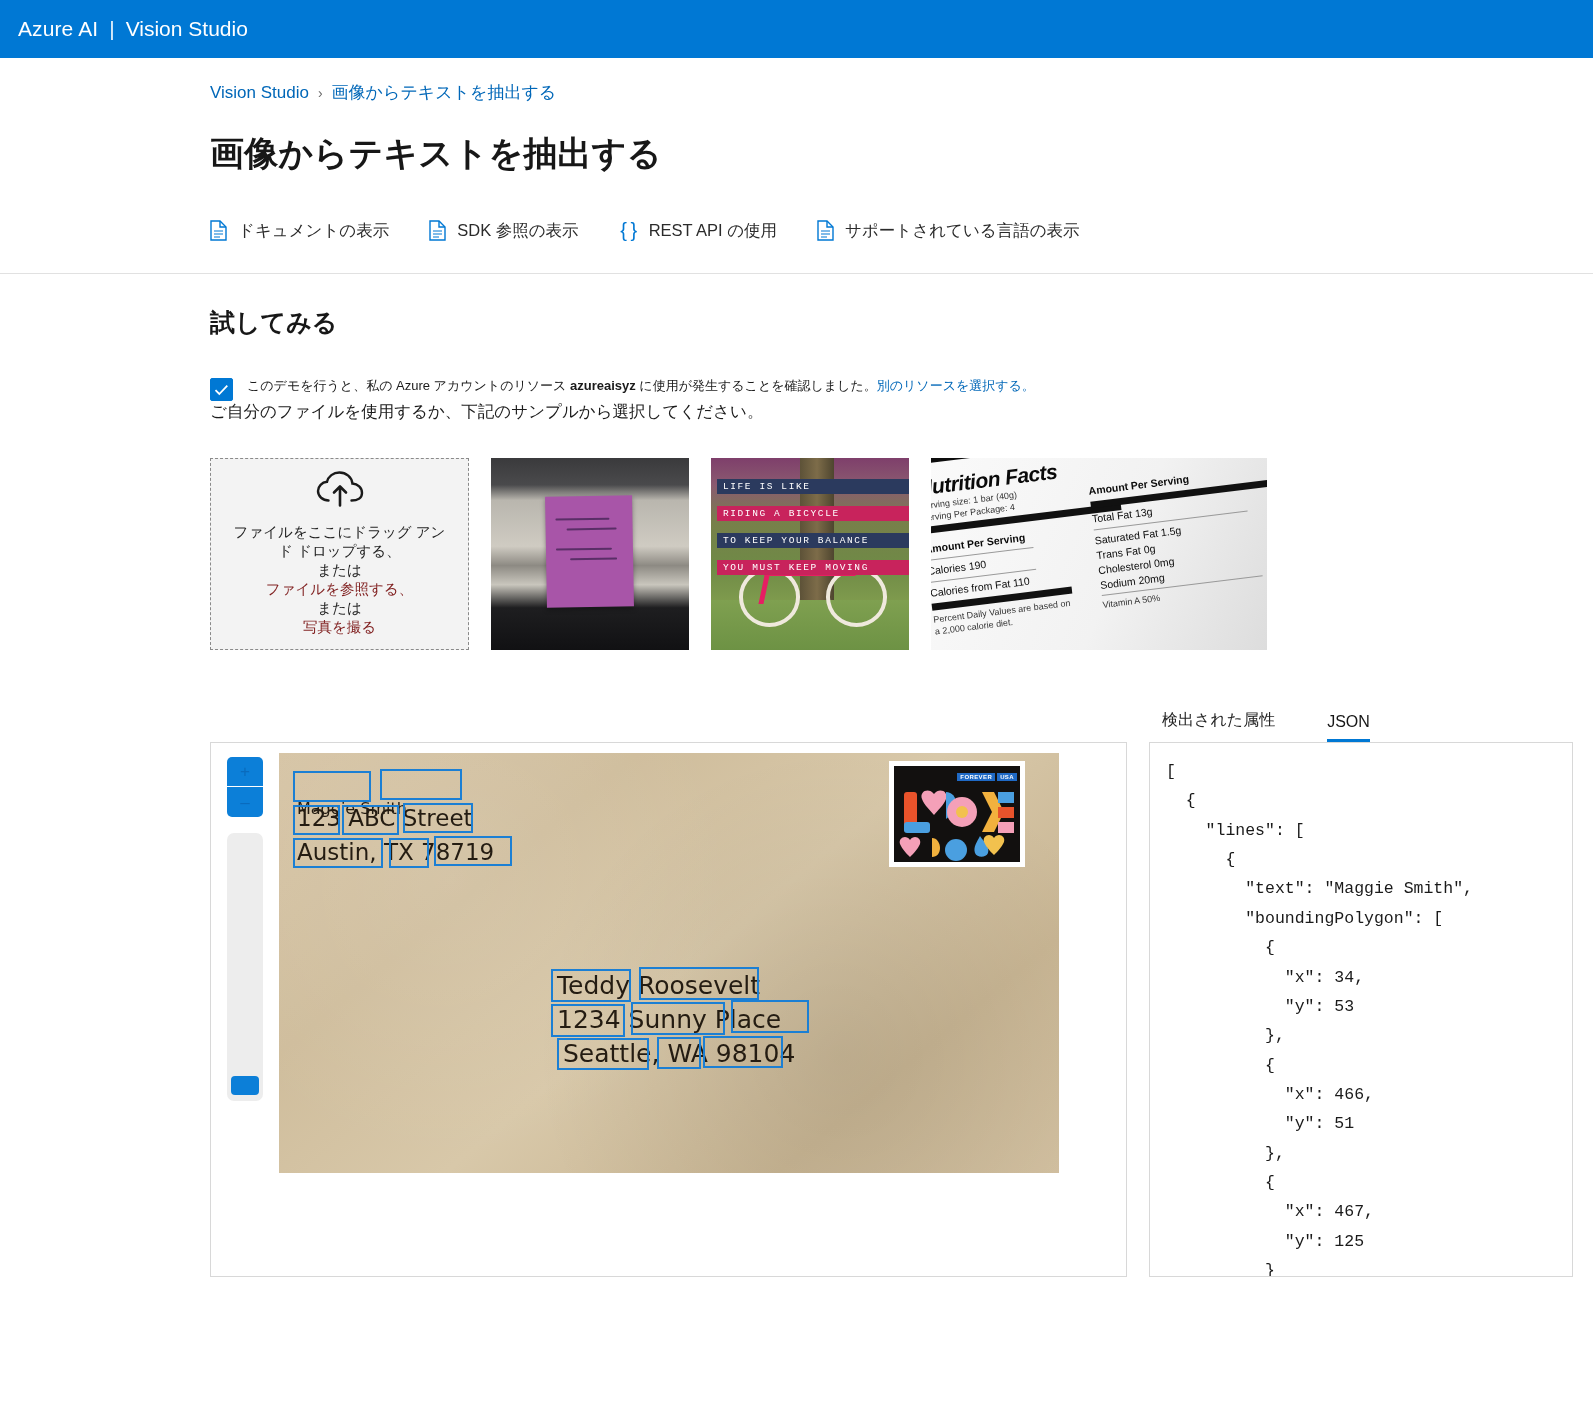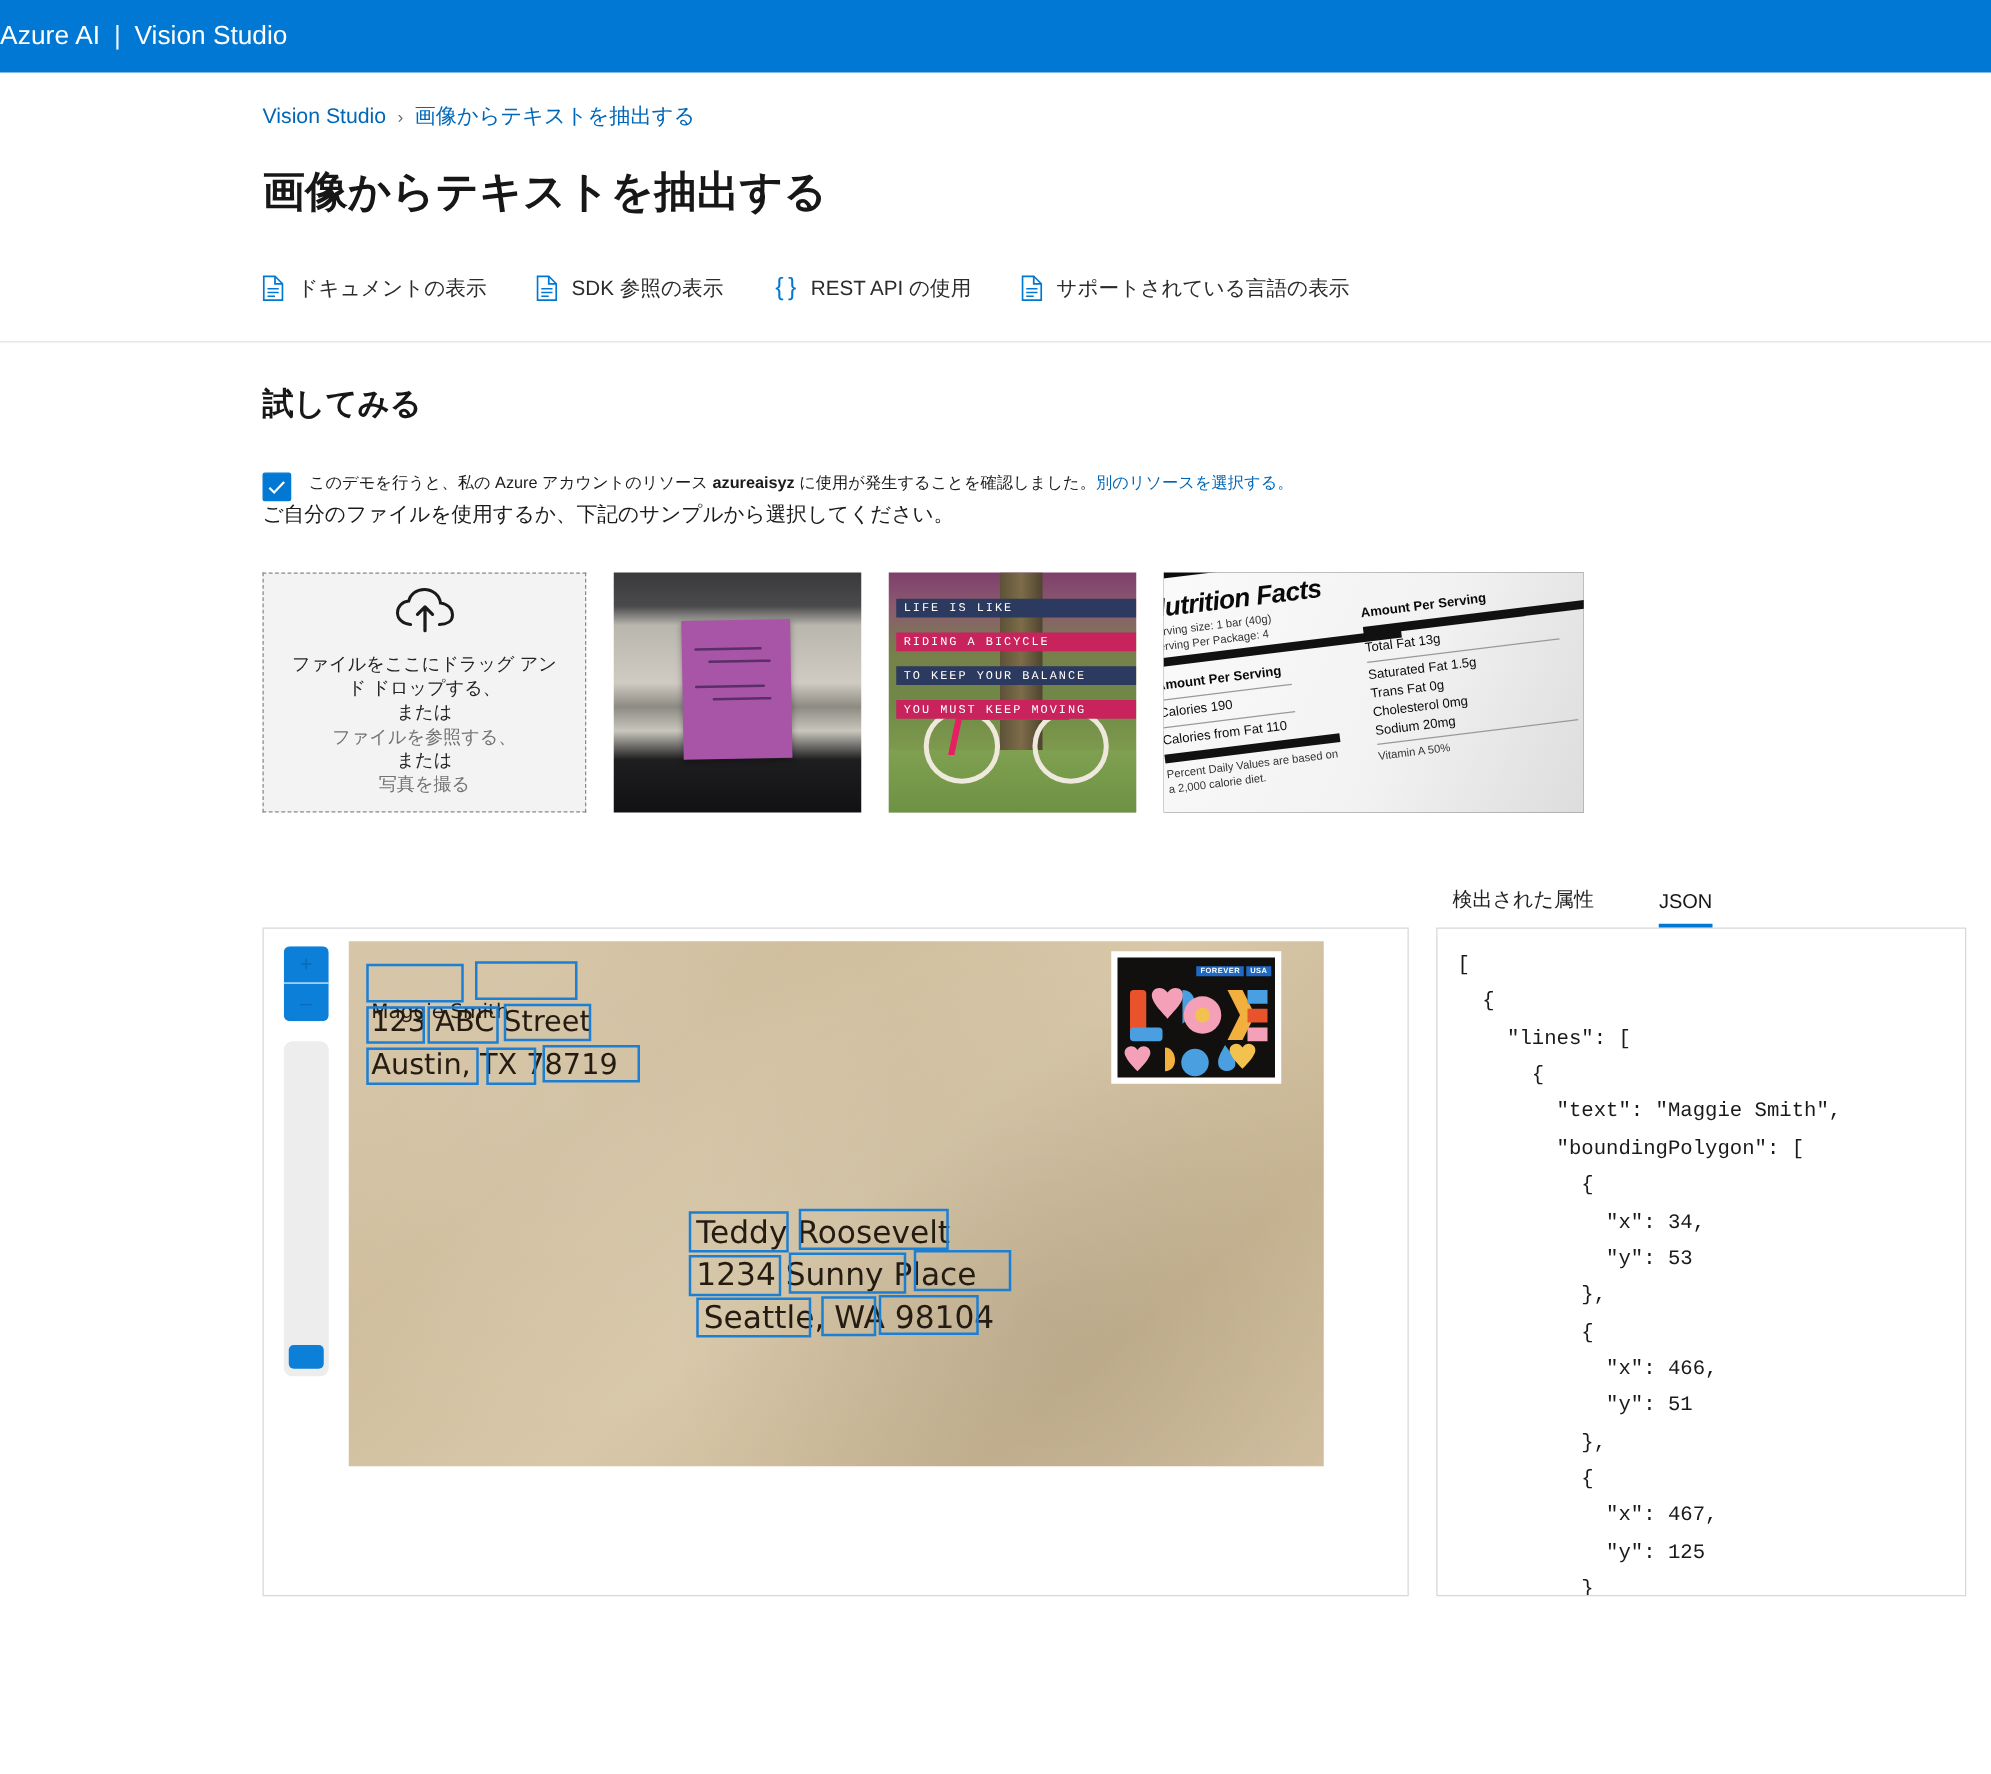--- a/index.html
+++ b/index.html
@@ -10,20 +10,21 @@
     font-family: "Liberation Sans", "DejaVu Sans", sans-serif;
     overflow: hidden;
   }
 
   
   .topbar {
     height: 58px;
     background: #0078d4;
     display: flex;
     align-items: center;
+    padding-left: 18px;
     color: #ffffff;
   }
   .topbar-brand { font-size: 21px; letter-spacing: .1px; }
   .topbar-sep { margin: 0 11px; font-size: 21px; opacity: .92; }
   .topbar-product { font-size: 21px; }
 
   
   .page { padding-left: 210px; padding-right: 20px; }
 
   .breadcrumb {
@@ -109,21 +110,21 @@
     width: 259px; height: 192px;
     border: 1px dashed #8a8a8a;
     background: #f3f3f3;
     display: flex; flex-direction: column;
     align-items: center; justify-content: center;
     cursor: pointer;
     padding: 0 16px;
   }
   .cloud-icon { margin-bottom: 11px; }
   .dz-line { font-size: 14.5px; color: #242424; text-align: center; line-height: 1.32; }
-  .dz-link { font-size: 14.5px; color: #737373; text-align: left; line-height: 1.32; cursor: pointer; }
+  .dz-link { font-size: 14.5px; color: #7f1d1d; text-align: left; line-height: 1.32; cursor: pointer; }
 
   .thumb { width: 198px; height: 192px; overflow: hidden; position: relative; cursor: pointer; }
   .thumb.wide { width: 336px; }
 
   
   .t1 { background: linear-gradient(180deg,#3a3a3c 0%,#4a4a4c 14%,#b9b6ae 22%,#cfcbc2 46%,#8d8a83 56%,#c9c6bd 66%,#1e1e20 78%,#111113 100%); }
   .t1 .note {
     position: absolute; left: 28%; top: 20%; width: 44%; height: 58%;
     background: #a855a8; transform: rotate(-1deg);
     box-shadow: 0 2px 5px rgba(0,0,0,.35);

